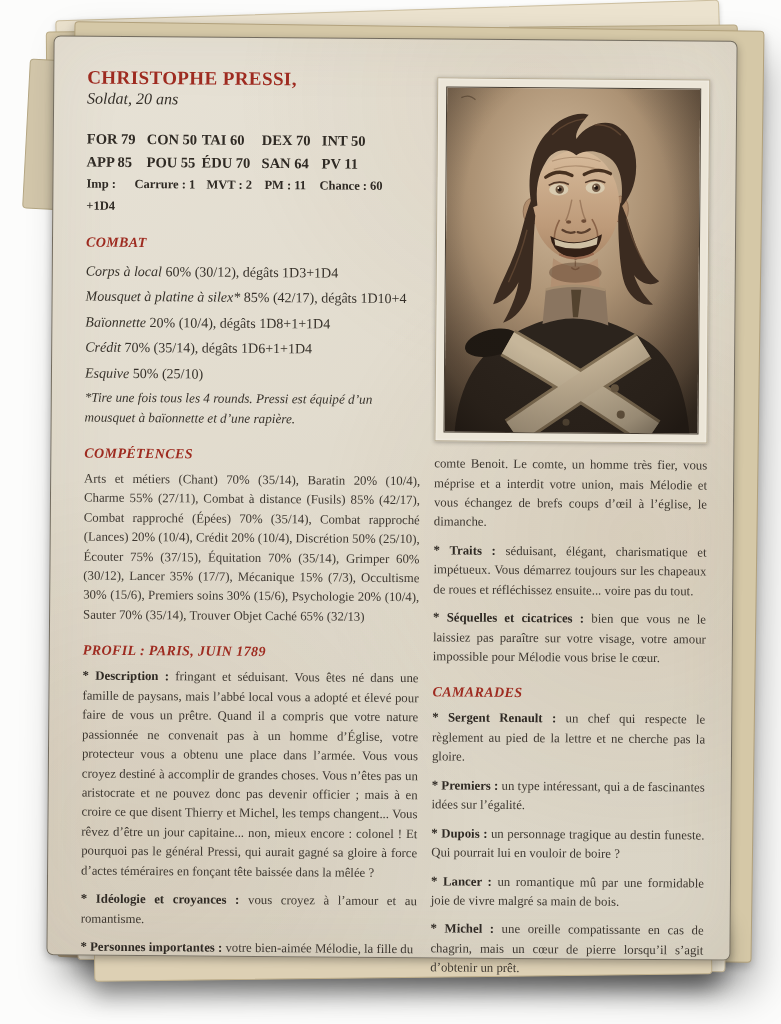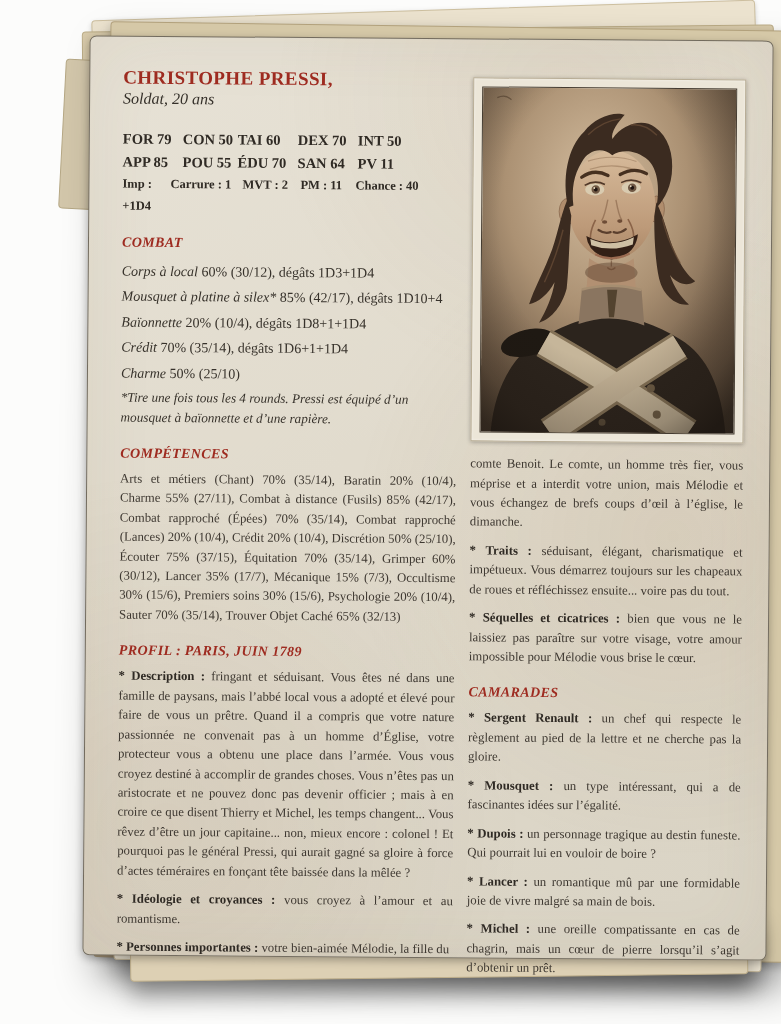--- a/index.html
+++ b/index.html
@@ -2,21 +2,21 @@
 <html lang="fr" style="--paper: #e2dccf; --paper-edge: #cbbda0; --red: #9e2b20; --ink: #3e3831; --ink-strong: #2f2a24;"><head>
 <meta charset="utf-8">
 <style>
   :root{
     --paper:#e2dccf; --paper-edge:#cbbda0; --red:#9e2b20;
     --ink:#3e3831; --ink-strong:#2f2a24;
   }
   *{box-sizing:border-box; margin:0; padding:0;}
   html,body{width:781px; height:1024px; overflow:hidden;}
   body{background:#fcfcfb; font-family:"Liberation Serif","DejaVu Serif",serif;}
-  .scene{position:relative; width:631px; height:1024px;margin-left:36px;}
+  .scene{position:relative; width:631px; height:1024px;}
 
   
   .back{position:absolute; border-radius:4px;}
   .back-right{left:68px; top:26px; width:690px; height:932px; background:#d5c8a7;
     border:1px solid #b2a17c; transform:rotate(0.8deg);
     box-shadow:0 26px 42px rgba(0,0,0,.38), 0 4px 10px rgba(0,0,0,.22);}
   .back-top-tan{left:46px; top:28px; width:692px; height:46px; background:#d9cbab;
     border:1px solid #bdae88; transform:rotate(-0.6deg);}
   .back-top-cream{left:56px; top:10px; width:664px; height:58px; background:#ece3cf;
     border:1px solid #cdbf9f; transform:rotate(-1.8deg); box-shadow:0 2px 5px rgba(0,0,0,.18);}
@@ -105,31 +105,31 @@
             <span>POU 55</span>
             <span>ÉDU 70</span>
             <span>SAN 64</span>
             <span>PV 11</span>
           </div>
           <div class="stats-row derived">
             <span>Imp : +1D4</span>
             <span>Carrure : 1</span>
             <span>MVT : 2</span>
             <span>PM : 11</span>
-            <span>Chance : 40</span>
+            <span>Chance : 60</span>
           </div>
         </div>
 
         <div class="sec-heading">COMBAT</div>
         <ul class="combat-list">
           <li><span class="wname">Corps à local</span> <span>60% (30/12), dégâts 1D3+1D4</span></li>
           <li><span class="wname">Mousquet à platine à silex*</span> <span>85% (42/17), dégâts 1D10+4</span></li>
           <li><span class="wname">Baïonnette</span> <span>20% (10/4), dégâts 1D8+1+1D4</span></li>
           <li><span class="wname">Crédit</span> <span>70% (35/14), dégâts 1D6+1+1D4</span></li>
-          <li><span class="wname">Charme</span> <span>50% (25/10)</span></li>
+          <li><span class="wname">Esquive</span> <span>50% (25/10)</span></li>
         </ul>
         <div class="footnote">*Tire une fois tous les 4 rounds. Pressi est équipé d’un mousquet à baïonnette et d’une rapière.</div>
 
         <div class="sec-heading">COMPÉTENCES</div>
         <p class="body-par">Arts et métiers (Chant) 70% (35/14), Baratin 20% (10/4), Charme 55% (27/11), Combat à distance (Fusils) 85% (42/17), Combat rapproché (Épées) 70% (35/14), Combat rapproché (Lances) 20% (10/4), Crédit 20% (10/4), Discrétion 50% (25/10), Écouter 75% (37/15), Équitation 70% (35/14), Grimper 60% (30/12), Lancer 35% (17/7), Mécanique 15% (7/3), Occultisme 30% (15/6), Premiers soins 30% (15/6), Psychologie 20% (10/4), Sauter 70% (35/14), Trouver Objet Caché 65% (32/13)</p>
 
         <div class="sec-heading">PROFIL : PARIS, JUIN 1789</div>
         <p class="body-par"><span class="par-label">* Description :</span> <span>fringant et séduisant. Vous êtes né dans une famille de paysans, mais l’abbé local vous a adopté et élevé pour faire de vous un prêtre. Quand il a compris que votre nature passionnée ne convenait pas à un homme d’Église, votre protecteur vous a obtenu une place dans l’armée. Vous vous croyez destiné à accomplir de grandes choses. Vous n’êtes pas un aristocrate et ne pouvez donc pas devenir officier ; mais à en croire ce que disent Thierry et Michel, les temps changent... Vous rêvez d’être un jour capitaine... non, mieux encore : colonel ! Et pourquoi pas le général Pressi, qui aurait gagné sa gloire à force d’actes téméraires en fonçant tête baissée dans la mêlée ?</span></p>
         <p class="body-par"><span class="par-label">* Idéologie et croyances :</span> <span>vous croyez à l’amour et au romantisme.</span></p>
         <p class="body-par"><span class="par-label">* Personnes importantes :</span> <span>votre bien-aimée Mélodie, la fille du</span></p>
@@ -217,21 +217,21 @@
           </div>
         </div>
 
         <div class="right-text">
           <p class="body-par">comte Benoit. Le comte, un homme très fier, vous méprise et a interdit votre union, mais Mélodie et vous échangez de brefs coups d’œil à l’église, le dimanche.</p>
           <p class="body-par"><span class="par-label">* Traits :</span> <span>séduisant, élégant, charismatique et impétueux. Vous démarrez toujours sur les chapeaux de roues et réfléchissez ensuite... voire pas du tout.</span></p>
           <p class="body-par"><span class="par-label">* Séquelles et cicatrices :</span> <span>bien que vous ne le laissiez pas paraître sur votre visage, votre amour impossible pour Mélodie vous brise le cœur.</span></p>
 
           <div class="sec-heading">CAMARADES</div>
           <p class="body-par"><span class="par-label">* Sergent Renault :</span> <span>un chef qui respecte le règlement au pied de la lettre et ne cherche pas la gloire.</span></p>
-          <p class="body-par"><span class="par-label">* Mousquet :</span> <span>un type intéressant, qui a de fascinantes idées sur l’égalité.</span></p>
+          <p class="body-par"><span class="par-label">* Premiers :</span> <span>un type intéressant, qui a de fascinantes idées sur l’égalité.</span></p>
           <p class="body-par"><span class="par-label">* Dupois :</span> <span>un personnage tragique au destin funeste. Qui pourrait lui en vouloir de boire ?</span></p>
           <p class="body-par"><span class="par-label">* Lancer :</span> <span>un romantique mû par une formidable joie de vivre malgré sa main de bois.</span></p>
           <p class="body-par"><span class="par-label">* Michel :</span> <span>une oreille compatissante en cas de chagrin, mais un cœur de pierre lorsqu’il s’agit d’obtenir un prêt.</span></p>
         </div>
       </div>
 
     </div>
   </div>
 </div>
 

